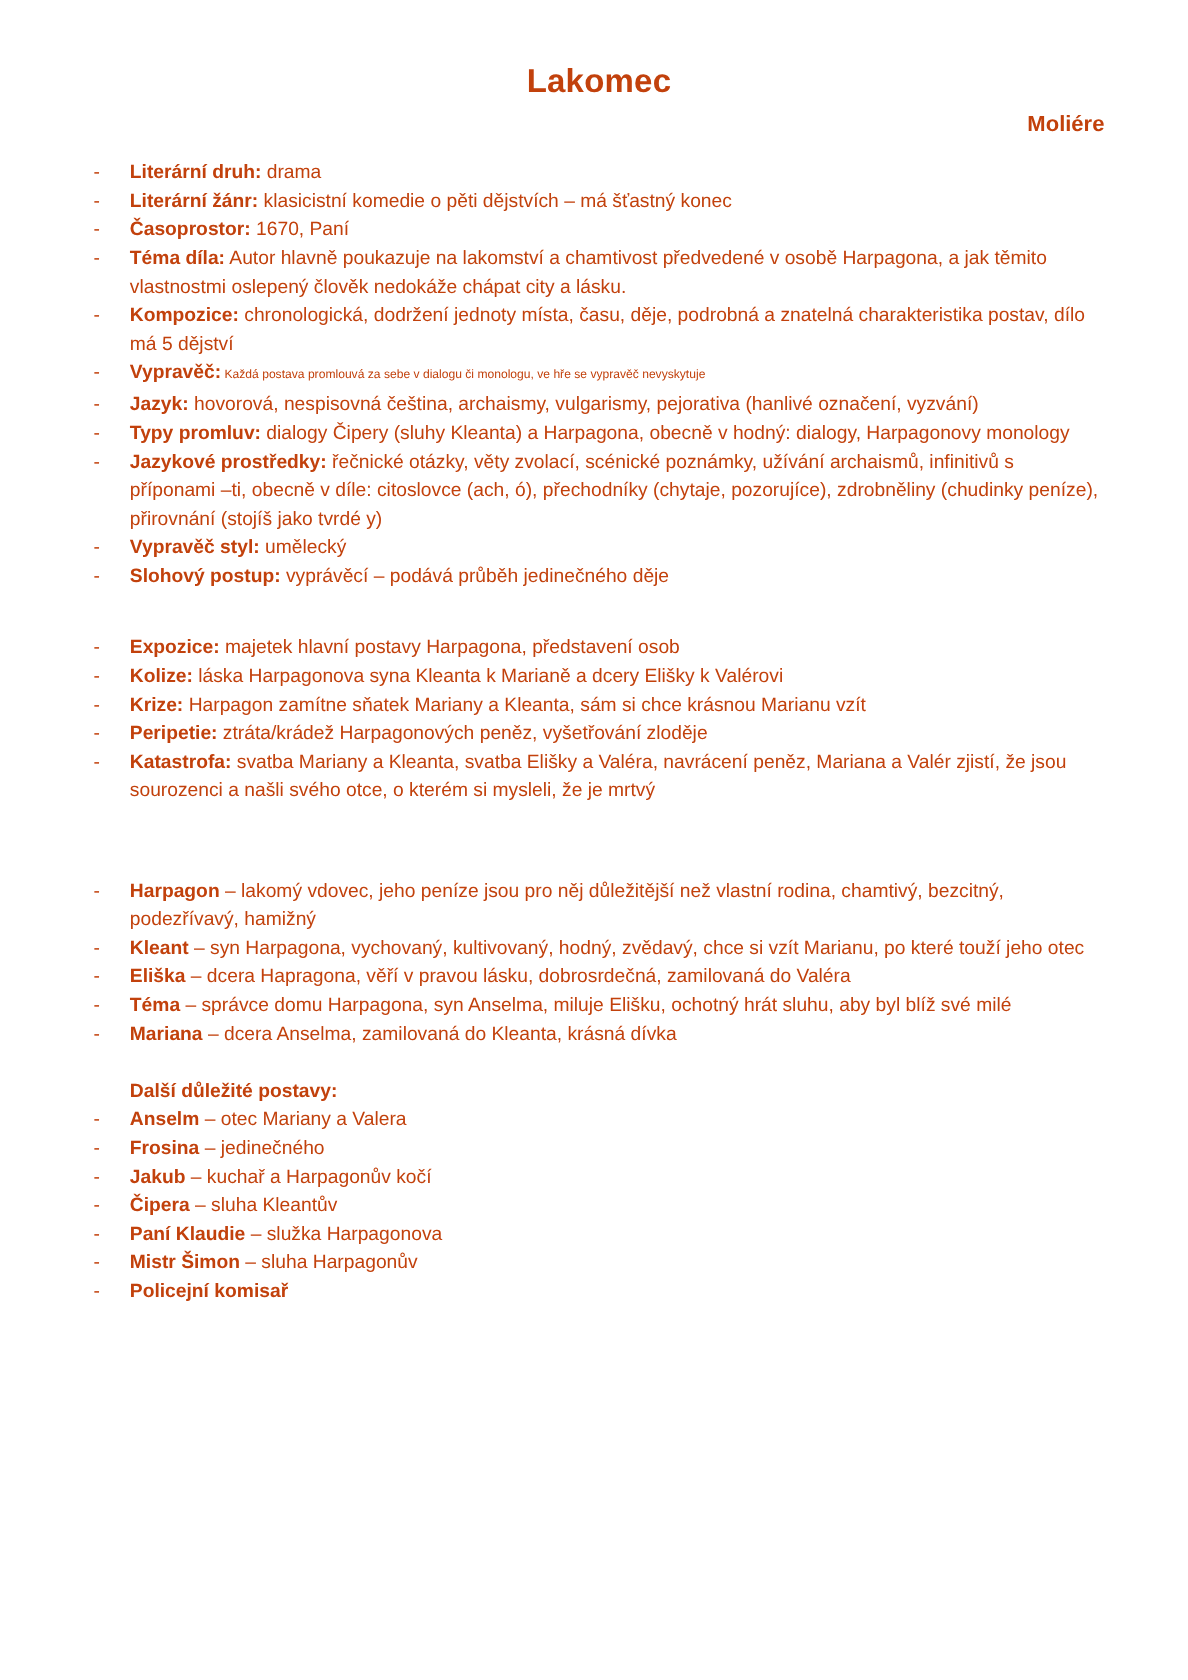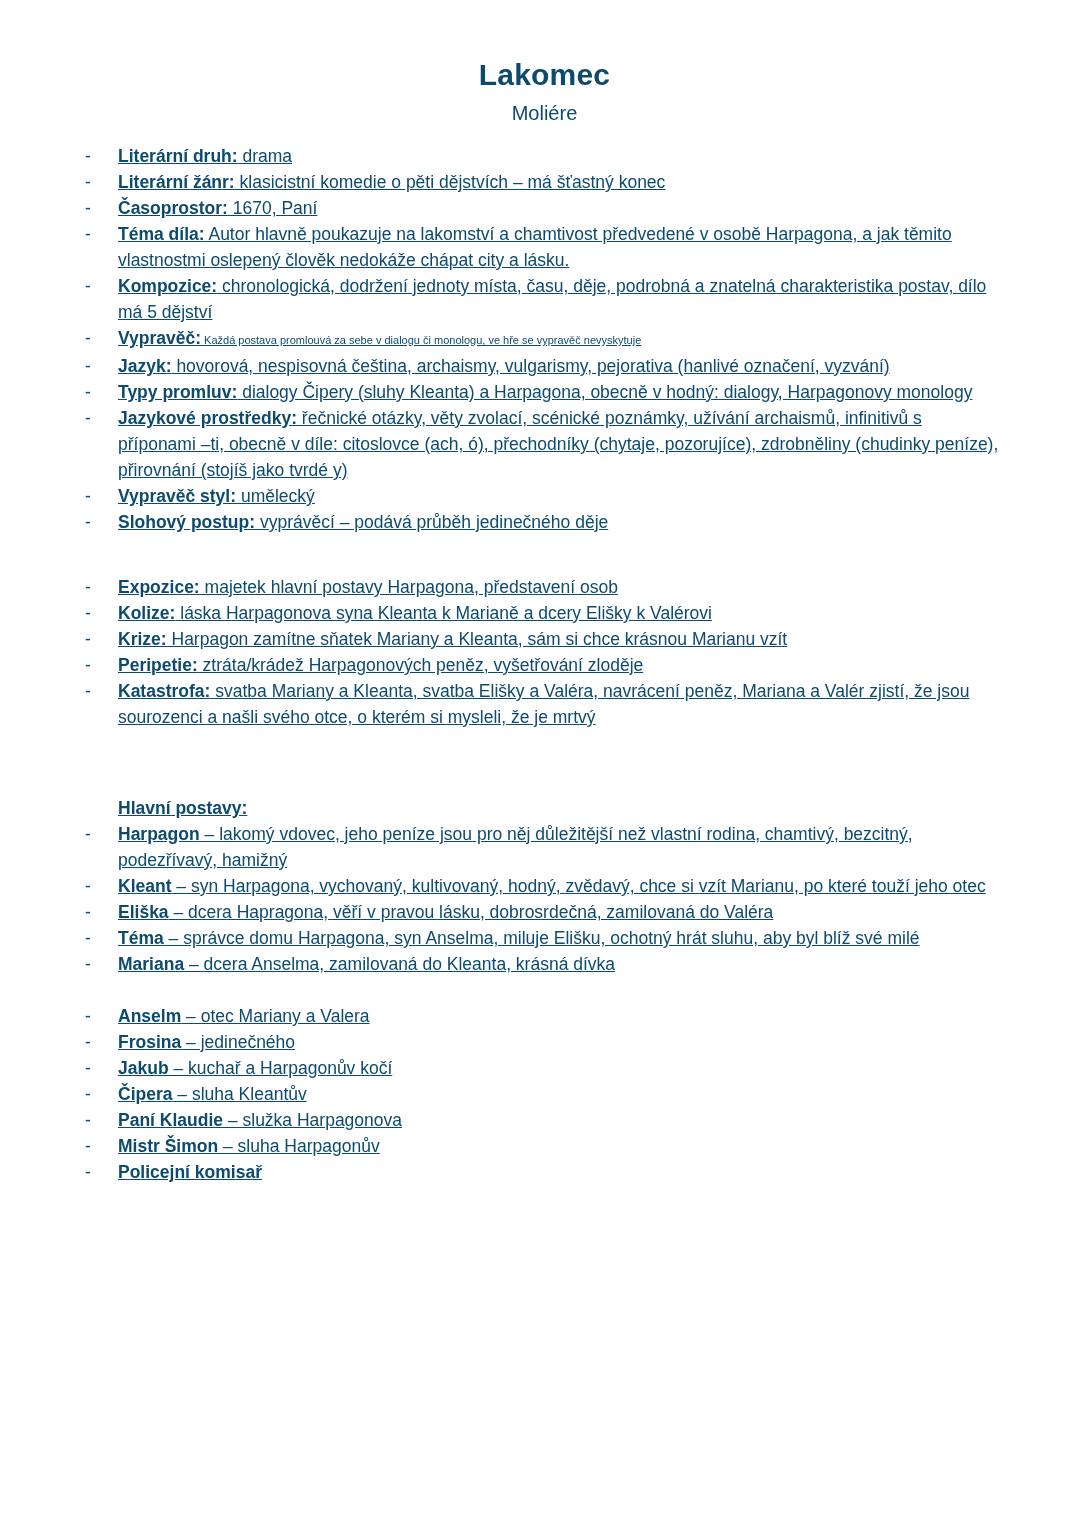--- a/index.html
+++ b/index.html
@@ -1,48 +1,48 @@
 <!DOCTYPE html>
 <html><head>
 <meta charset="utf-8">
 <style>
   html, body { margin: 0; padding: 0; background: #ffffff; }
   .page {
     width: 1080px;
     height: 1527px;
     box-sizing: border-box;
     background: #ffffff;
-    color: #0c4a6e;
+    color: #c2410c;
     font-family: "Liberation Sans", sans-serif;
     padding: 58px 76px 40px 85px;
     overflow: hidden;
   }
   .title {
     text-align: center;
     font-size: 30px;
     font-weight: 700;
     margin: 0 0 10px 0;
     letter-spacing: 0.2px;
   }
   .subtitle {
-    text-align: center;
+    text-align: right;
     font-size: 20px;
-    font-weight: 400;
+    font-weight: 700;
     margin: 0 0 18px 0;
   }
   .content {
     font-size: 17.5px;
     line-height: 26px;
   }
   .row { display: flex; }
   .bullet {
     flex: 0 0 33px;
     width: 33px;
   }
-  .body { flex: 1; text-decoration: underline; }
+  .body { flex: 1; }
   strong { font-weight: 700; }
   .small { font-size: 11px; }
   .heading .bullet { visibility: hidden; }
 </style>
 </head>
 <body>
 
 <div class="page">
   <h1 class="title">Lakomec</h1>
   <h2 class="subtitle">Moliére</h2>
@@ -106,24 +106,20 @@
       </div>
       <div class="row">
         <span class="bullet">-</span>
         <span class="body"><strong>Peripetie:</strong><span> ztráta/krádež Harpagonových peněz, vyšetřování zloděje</span></span>
       </div>
       <div class="row">
         <span class="bullet">-</span>
         <span class="body"><strong>Katastrofa:</strong><span> svatba Mariany a Kleanta, svatba Elišky a Valéra, navrácení peněz, Mariana a Valér zjistí, že jsou sourozenci a našli svého otce, o kterém si mysleli, že je mrtvý</span></span>
       </div>
       <div style="height: 65px;"></div>
-      <div class="row heading">
-        <span class="bullet">-</span>
-        <span class="body"><strong>Hlavní postavy:</strong></span>
-      </div>
       <div class="row">
         <span class="bullet">-</span>
         <span class="body"><strong>Harpagon</strong><span> – lakomý vdovec, jeho peníze jsou pro něj důležitější než vlastní rodina, chamtivý, bezcitný, podezřívavý, hamižný</span></span>
       </div>
       <div class="row">
         <span class="bullet">-</span>
         <span class="body"><strong>Kleant</strong><span> – syn Harpagona, vychovaný, kultivovaný, hodný, zvědavý, chce si vzít Marianu, po které touží jeho otec</span></span>
       </div>
       <div class="row">
         <span class="bullet">-</span>
@@ -131,20 +127,24 @@
       </div>
       <div class="row">
         <span class="bullet">-</span>
         <span class="body"><strong>Téma</strong><span> – správce domu Harpagona, syn Anselma, miluje Elišku, ochotný hrát sluhu, aby byl blíž své milé</span></span>
       </div>
       <div class="row">
         <span class="bullet">-</span>
         <span class="body"><strong>Mariana</strong><span> – dcera Anselma, zamilovaná do Kleanta, krásná dívka</span></span>
       </div>
       <div style="height: 26px;"></div>
+      <div class="row heading">
+        <span class="bullet">-</span>
+        <span class="body"><strong>Další důležité postavy:</strong></span>
+      </div>
       <div class="row">
         <span class="bullet">-</span>
         <span class="body"><strong>Anselm</strong><span> – otec Mariany a Valera</span></span>
       </div>
       <div class="row">
         <span class="bullet">-</span>
         <span class="body"><strong>Frosina</strong><span> – jedinečného</span></span>
       </div>
       <div class="row">
         <span class="bullet">-</span>

